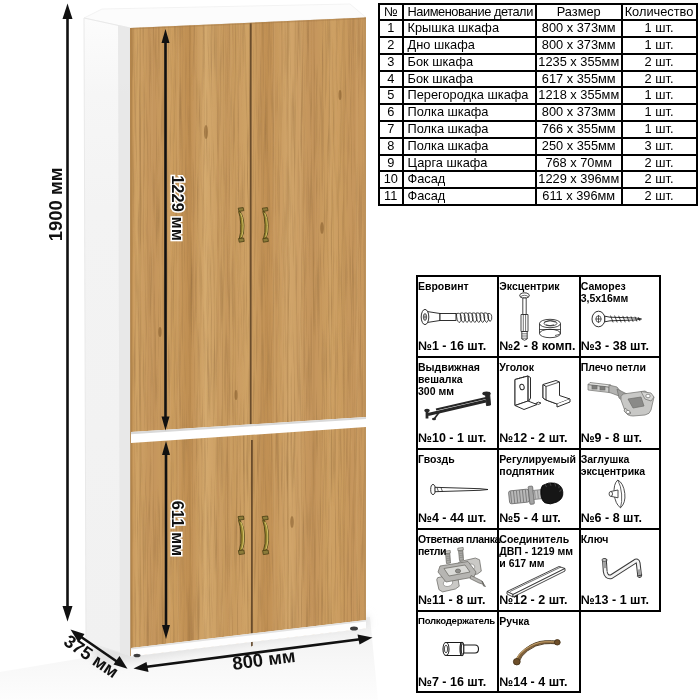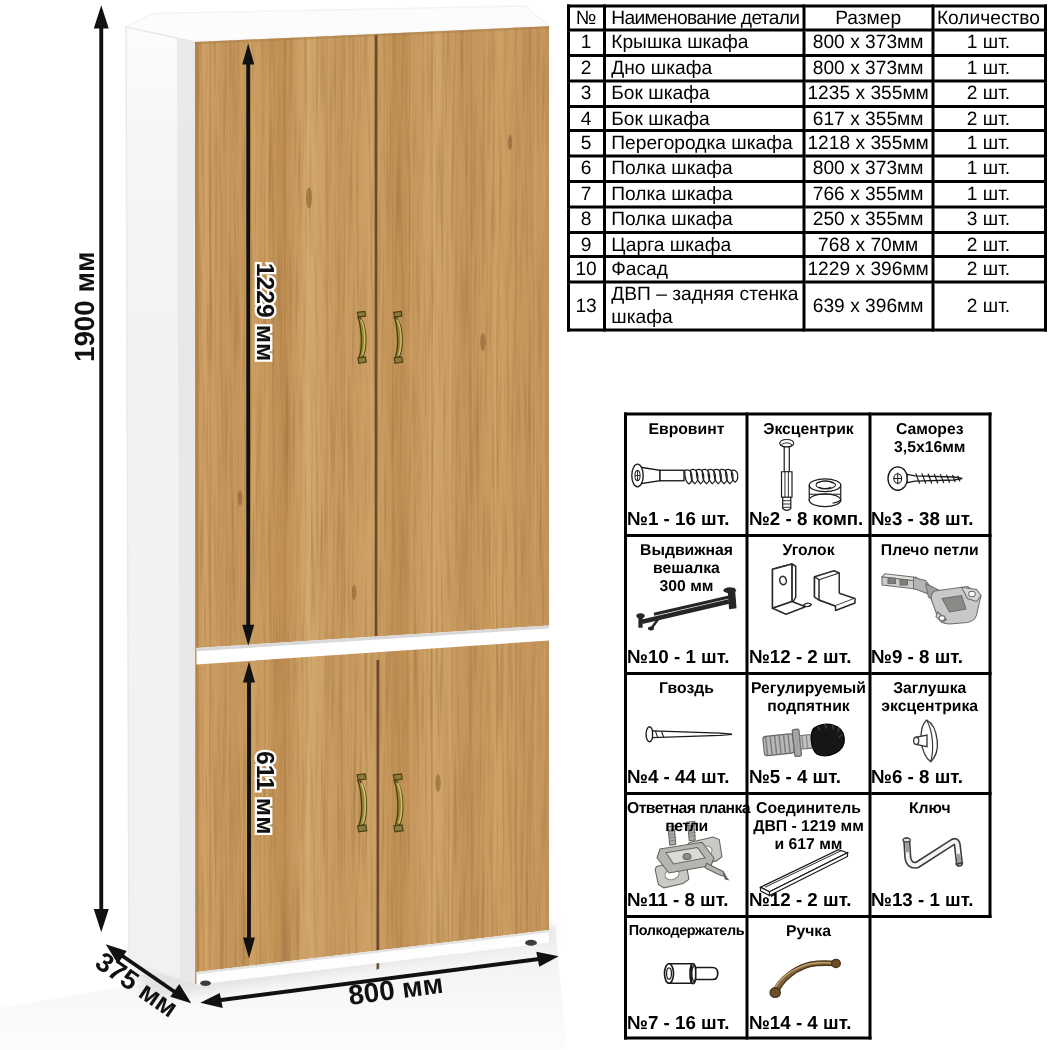--- a/index.html
+++ b/index.html
@@ -7,21 +7,21 @@
   #page{position:relative;width:700px;height:700px;background:#fff;}
   #parts{position:absolute;left:378px;top:2.5px;width:317.5px;border-collapse:collapse;table-layout:fixed;}
   #parts td{border:2px solid #000;font-size:12.8px;line-height:1;padding:0 0 0 4px;color:#000;overflow:hidden;white-space:nowrap;}
   #parts td.c{text-align:center;padding:0;}
   #parts tr{height:16.8px;}
   #parts tr.d{height:31.4px;}
   #parts tr.d td.n{white-space:normal;line-height:14.6px;}
   #hw{position:absolute;left:416px;top:274.5px;width:243px;border-collapse:collapse;table-layout:fixed;}
   #hw td{border:2px solid #000;padding:0;vertical-align:top;position:relative;}
   #hw td.empty{border:none;}
-  #hw .t{font-weight:bold;font-size:10.5px;line-height:12px;text-align:center;padding-top:3px;position:relative;z-index:2;}
+  #hw .t{font-weight:bold;font-size:10.5px;line-height:12px;text-align:left;padding-top:3px;position:relative;z-index:2;}
   #hw .q{position:absolute;left:0;right:0;bottom:2.5px;font-weight:bold;font-size:12.5px;text-align:left;}
   #hw svg.ic{position:absolute;left:0;top:0;z-index:1;}
 </style>
 </head>
 <body>
 <div id="page">
 
 <svg id="ward" width="700" height="700" viewBox="0 0 700 700" style="position:absolute;left:0;top:0">
   <defs>
     <linearGradient id="wood" x1="0" x2="1" y1="0" y2="0">
@@ -274,24 +274,24 @@
           <td>Царга шкафа</td>
           <td class="c">768 х 70мм</td>
           <td class="c">2 шт.</td>
         </tr>
   <tr>
           <td class="c">10</td>
           <td>Фасад</td>
           <td class="c">1229 х 396мм</td>
           <td class="c">2 шт.</td>
         </tr>
-  <tr class="d" style="height:31.5px">
-          <td class="c">13</td>
-          <td class="n">ДВП – задняя стенка шкафа</td>
-          <td class="c">639 х 396мм</td>
+  <tr>
+          <td class="c">11</td>
+          <td>Фасад</td>
+          <td class="c">611 х 396мм</td>
           <td class="c">2 шт.</td>
         </tr>
 </tbody>
     </table>
 
 <table id="hw">
   <colgroup>
         <col style="width:81.3px">
         <col style="width:81.4px">
         <col style="width:80.3px">

